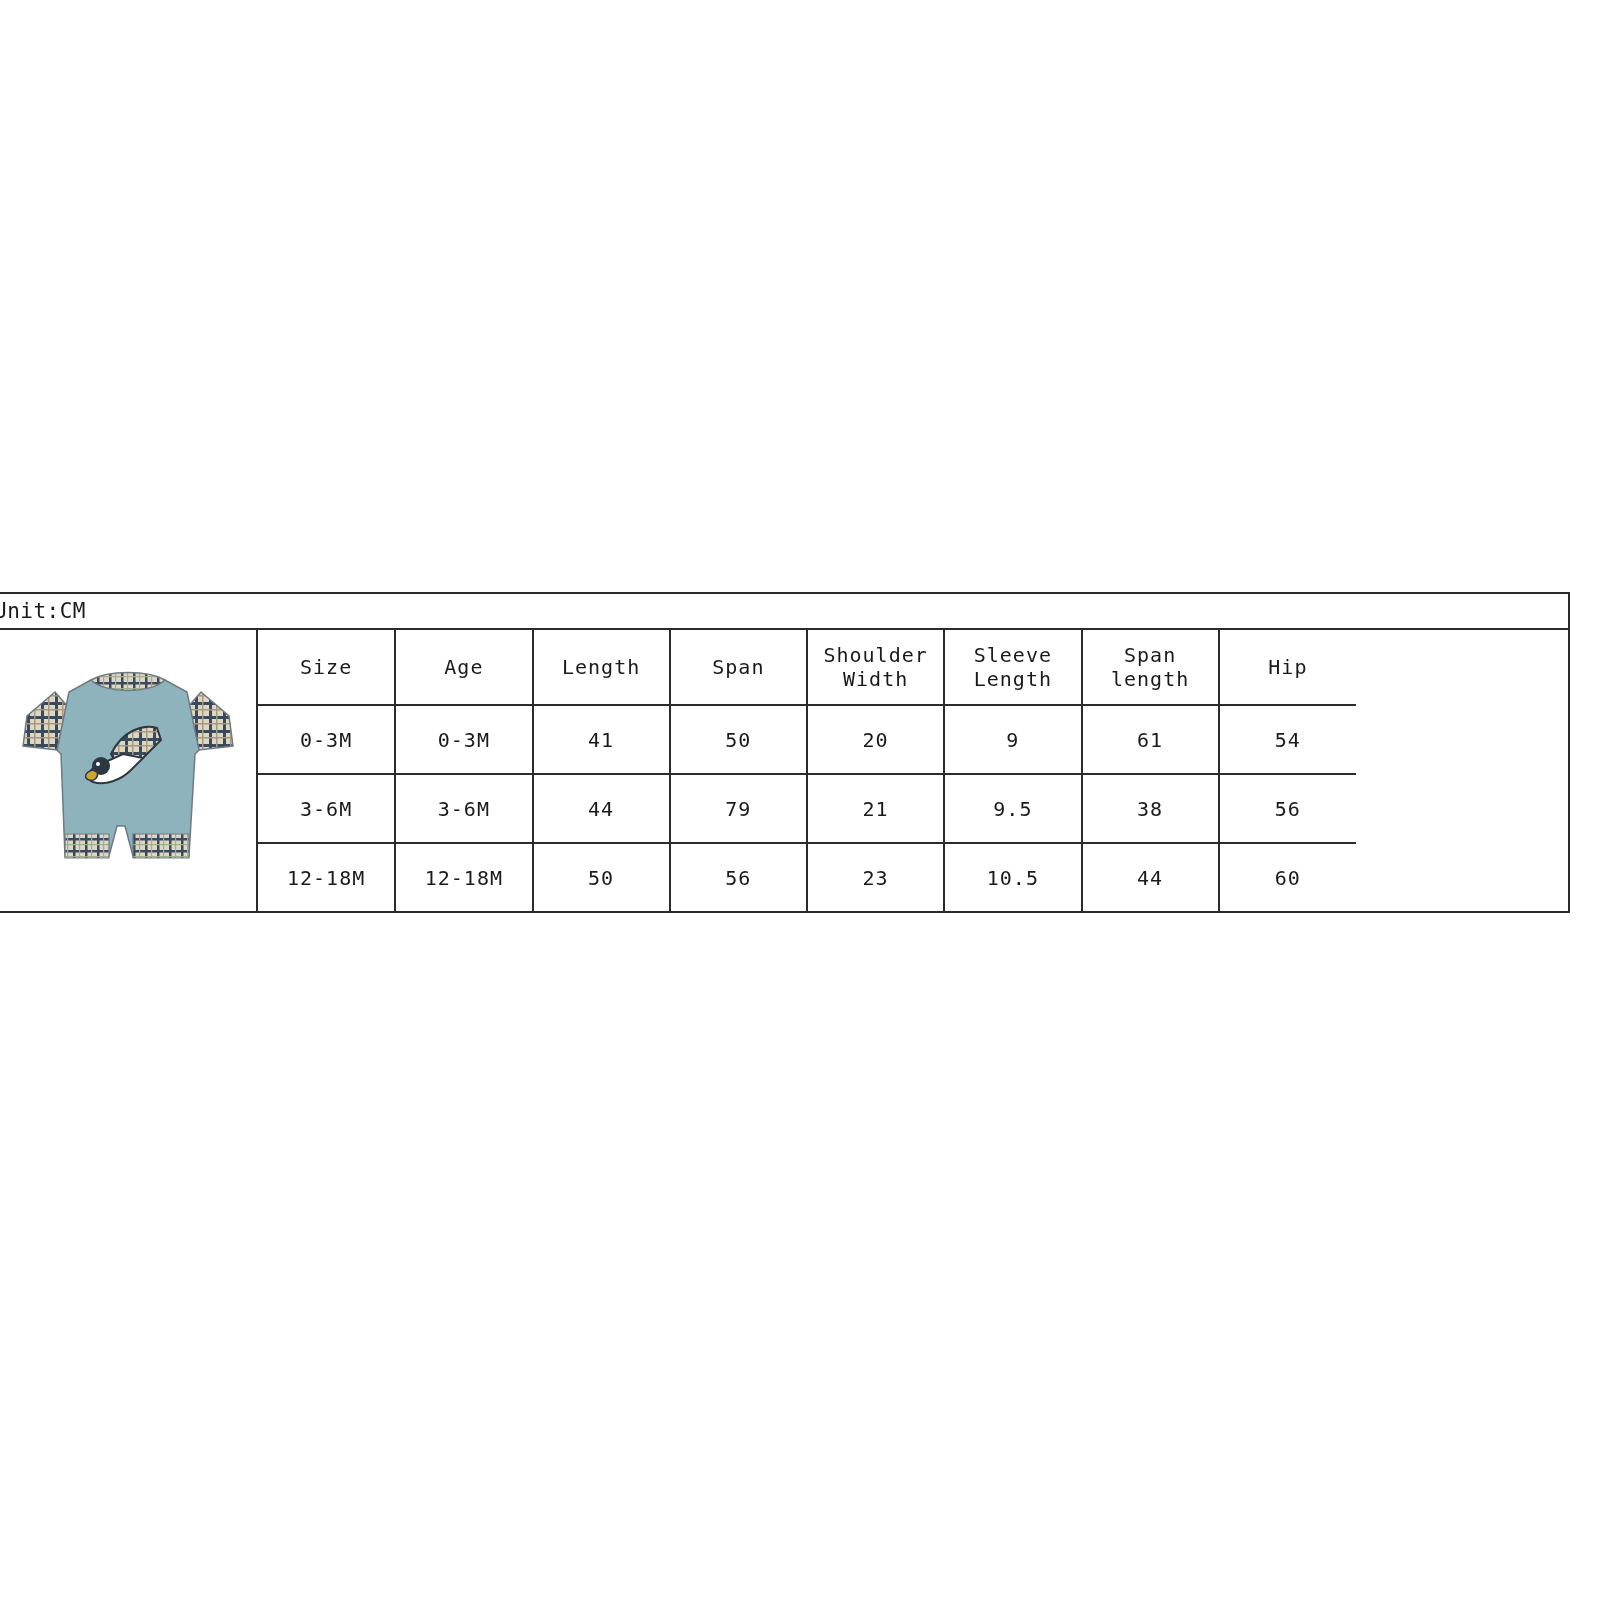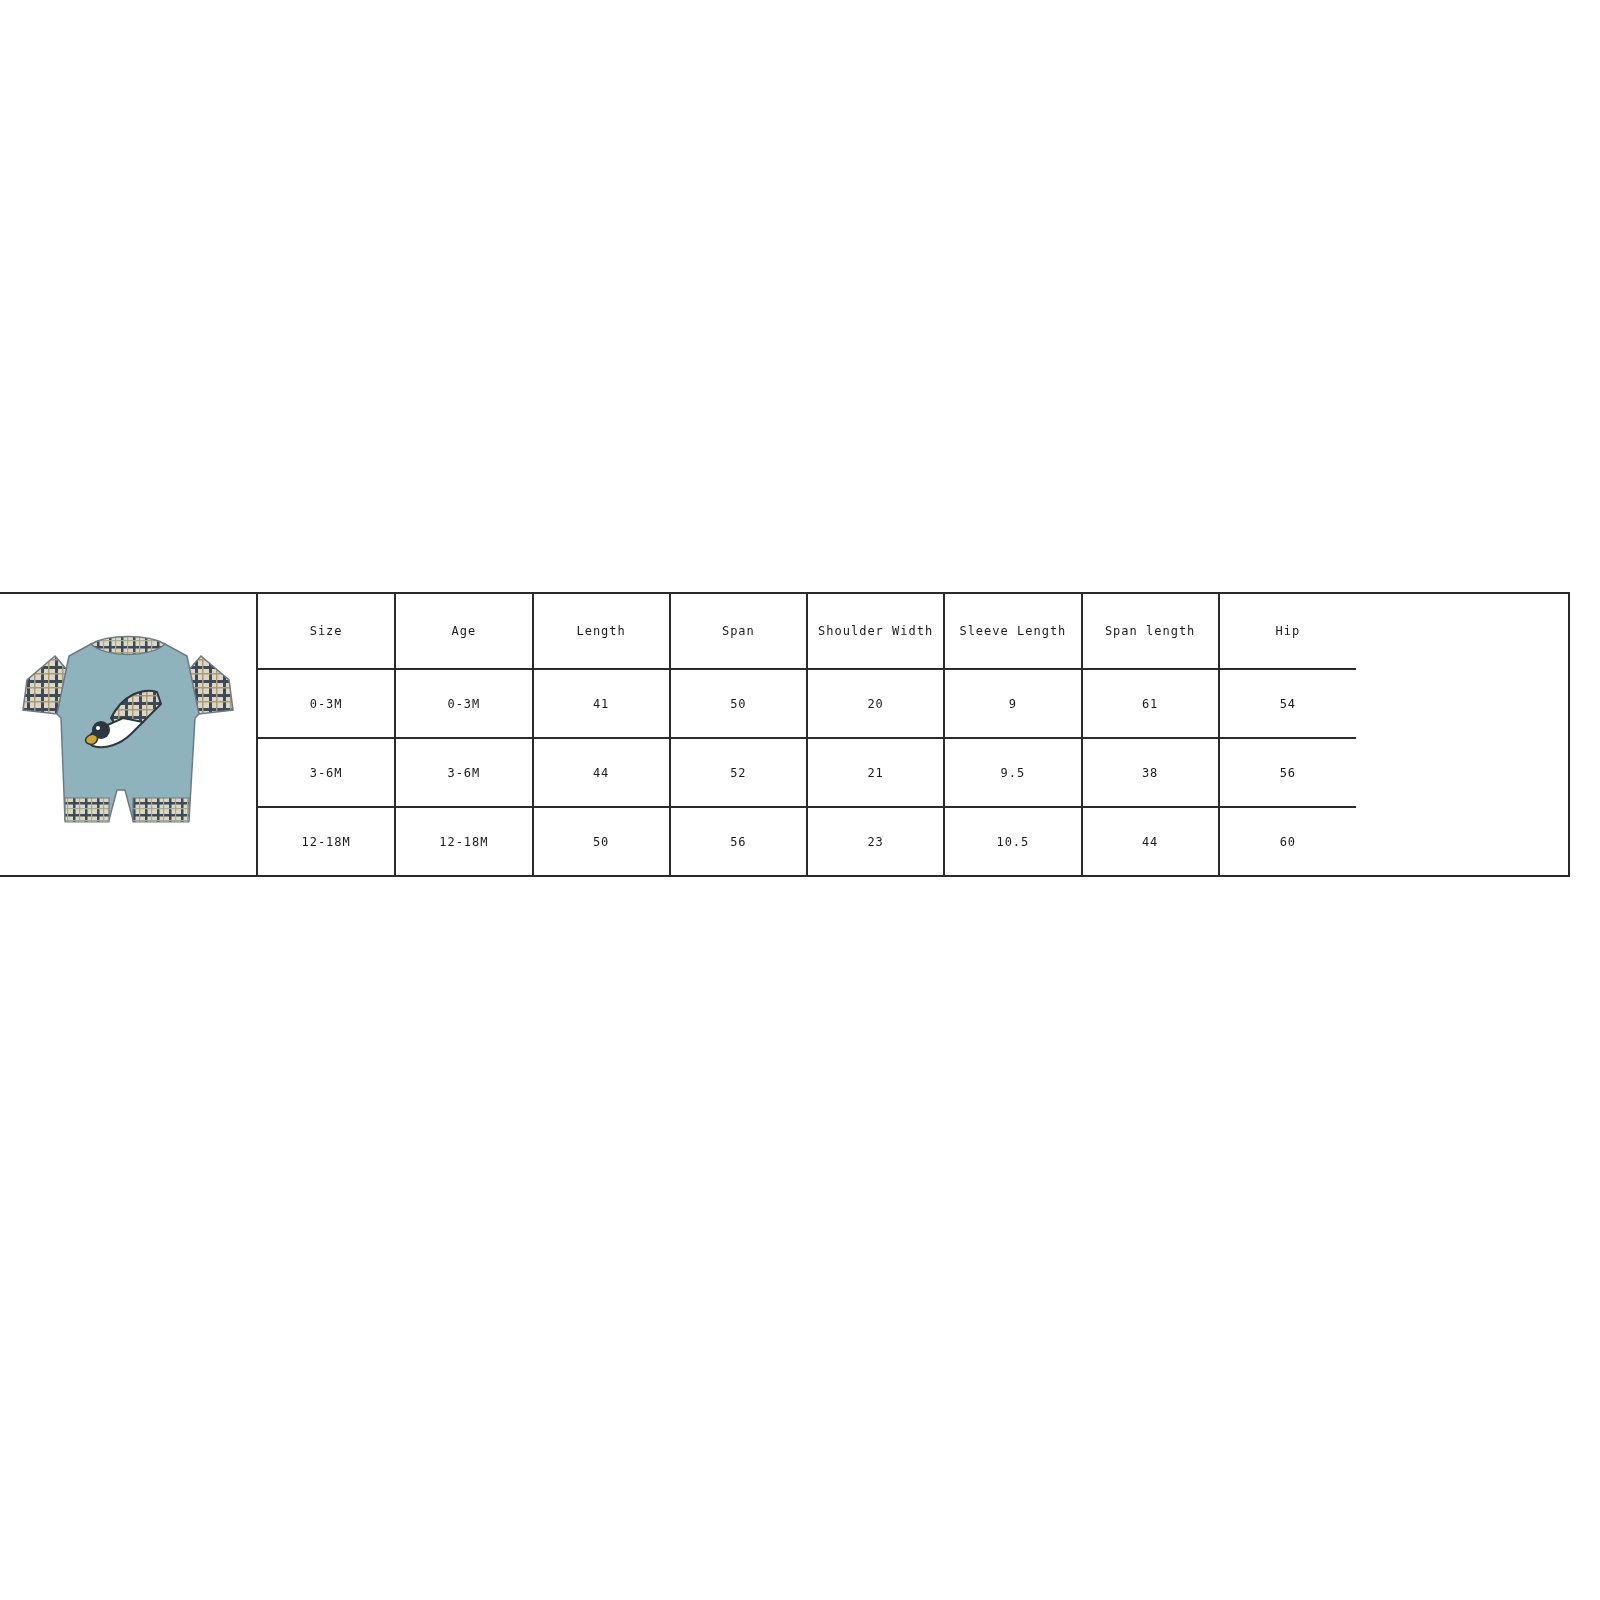--- a/index.html
+++ b/index.html
@@ -64,21 +64,21 @@
   .romper-wrap {
     width: 230px;
     height: 260px;
     position: relative;
   }
 
   table.size-table {
     border-collapse: collapse;
     table-layout: fixed;
     width: 1098px;
-    font-size: 12px;
+    font-size: 20px;
   }
   table.size-table td, table.size-table th {
     border: 2px solid #2b2b2b;
     text-align: center;
     vertical-align: middle;
     font-weight: normal;
     letter-spacing: 1px;
     color: #1a1a1a;
     padding: 0;
   }
@@ -100,20 +100,23 @@
   }
   table.size-table td:last-child, table.size-table th:last-child {
     border-right: none;
   }
 </style>
 </head>
 <body>
 
 <div id="size-chart">
 
+  <div class="unit-row">
+    <span class="unit-label">Unit:CM</span>
+  </div>
 
   <div class="chart-body">
 
     <div class="product-cell">
       <div class="romper-wrap">
         <svg width="230" height="260" viewBox="0 0 230 260" xmlns="http://www.w3.org/2000/svg">
           <defs>
             <pattern id="plaid" width="14" height="14" patternUnits="userSpaceOnUse">
               <rect width="14" height="14" fill="#ddd6c4"></rect>
               <rect x="0" y="0" width="14" height="3" fill="#3b4a5a"></rect>
@@ -173,21 +176,21 @@
           <td>50</td>
           <td>20</td>
           <td>9</td>
           <td>61</td>
           <td>54</td>
         </tr>
         <tr>
           <td>3-6M</td>
           <td>3-6M</td>
           <td>44</td>
-          <td>52</td>
+          <td>79</td>
           <td>21</td>
           <td>9.5</td>
           <td>38</td>
           <td>56</td>
         </tr>
         <tr>
           <td>12-18M</td>
           <td>12-18M</td>
           <td>50</td>
           <td>56</td>

